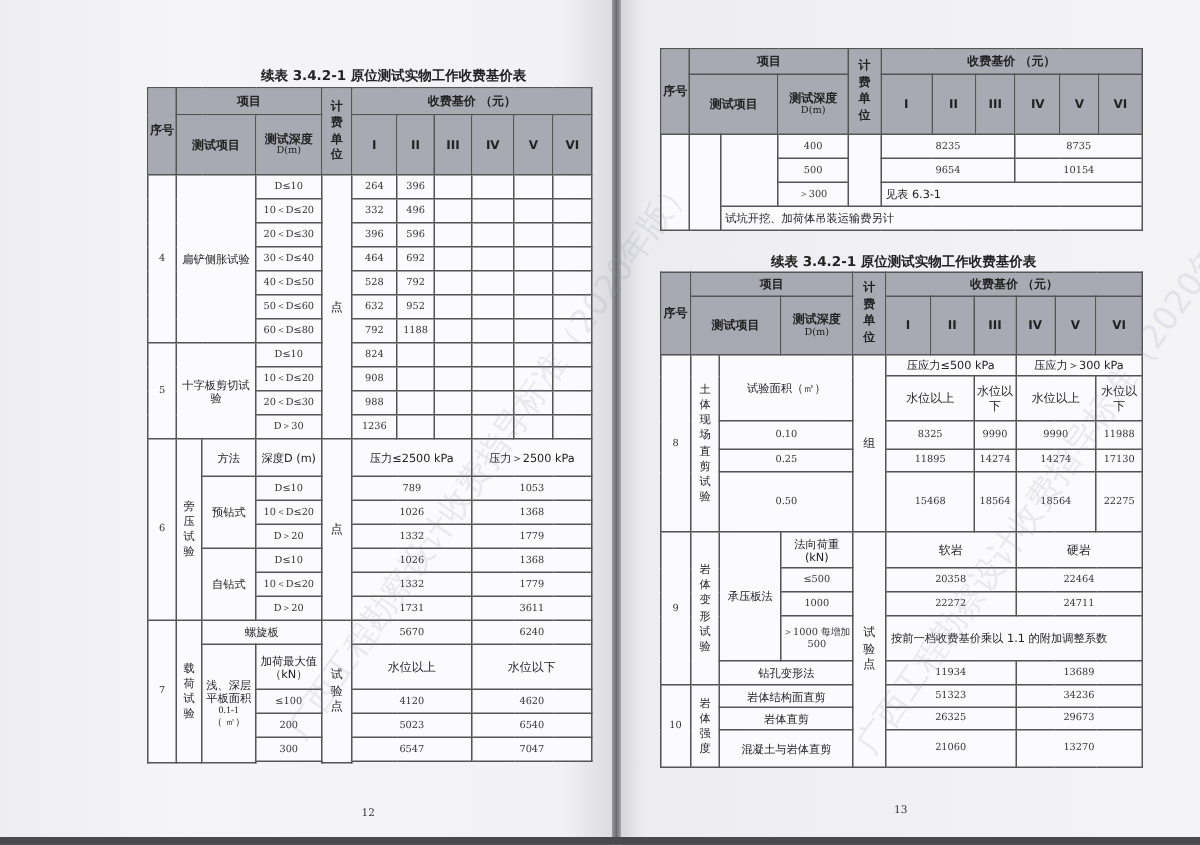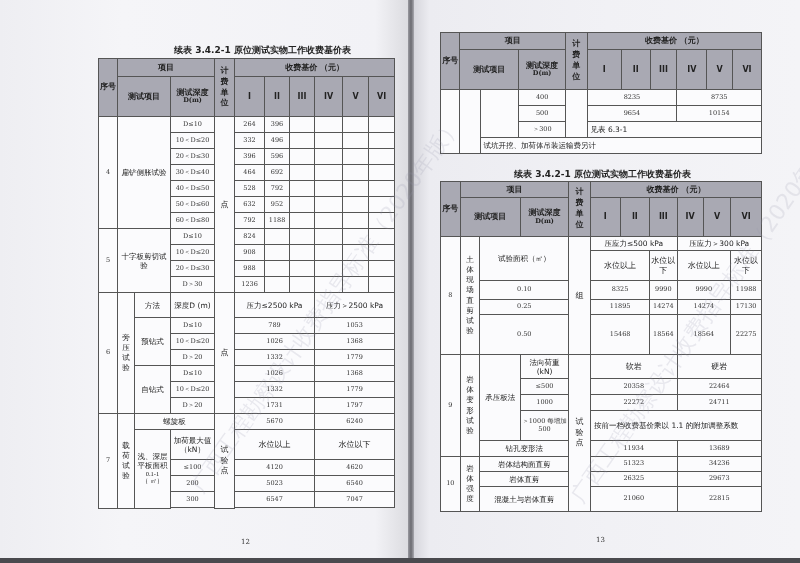--- a/index.html
+++ b/index.html
@@ -11,21 +11,21 @@
   .bottom-edge { position:absolute; left:0; top:558px; width:800px; height:5px; background:#4a4a4e; }
   .caption { position:absolute; font-family:"DejaVu Sans", sans-serif; font-weight:bold; font-size:9px; color:#222; white-space:nowrap; }
   .pagenum { position:absolute; font-family:"DejaVu Serif", serif; font-size:7px; color:#333; }
   table { position:absolute; border-collapse:collapse; table-layout:fixed; font-size:7.5px; color:#222; }
   td, th { border:0.8px solid #555; text-align:center; vertical-align:middle; padding:0; line-height:1.2; overflow:hidden; }
   th { background:#a9a9b3; font-weight:bold; color:#222; font-size:8px; }
   td { background:#fbfbfd; font-family:"DejaVu Serif", serif; font-size:6.5px; color:#333; }
   td.cn { font-family:"DejaVu Sans", sans-serif; font-size:7.5px; color:#222; }
   td.cn8 { font-family:"DejaVu Sans", sans-serif; font-size:8px; color:#222; }
   td.left { text-align:left; padding-left:3px; }
-  th .sub { font-family:"DejaVu Serif", serif; font-weight:bold; font-size:6.5px; display:block; }
+  th .sub { font-family:"DejaVu Serif", serif; font-weight:normal; font-size:6.5px; display:block; }
   .vert { display:block; line-height:1.35; }
   .watermark { position:absolute; font-size:22px; color:rgba(150,150,170,0.18); transform:rotate(-55deg); white-space:nowrap; pointer-events:none; }
 </style>
 </head>
 <body>
 
 <div class="page left"></div>
 <div class="page right"></div>
 <div class="spine"></div>
 <div class="bottom-edge"></div>
@@ -208,21 +208,21 @@
     <td colspan="3">1368</td>
   </tr>
   <tr style="height:16px">
     <td>10＜D≤20</td>
     <td colspan="3">1332</td>
     <td colspan="3">1779</td>
   </tr>
   <tr style="height:16px">
     <td>D＞20</td>
     <td colspan="3">1731</td>
-    <td colspan="3">1797</td>
+    <td colspan="3">3611</td>
   </tr>
 
   <tr style="height:16px">
     <td rowspan="6">7</td>
     <td rowspan="6" class="cn">
           <span class="vert" style="width:9px;margin:0 auto;">载荷试验</span>
         </td>
     <td colspan="2" class="cn">螺旋板</td>
     <td rowspan="6" class="cn8">
           <span class="vert" style="width:9px;margin:0 auto;">试验点</span>
@@ -441,21 +441,21 @@
     <td colspan="3">34236</td>
   </tr>
   <tr style="height:15px">
     <td colspan="2" class="cn">岩体直剪</td>
     <td colspan="3">26325</td>
     <td colspan="3">29673</td>
   </tr>
   <tr style="height:25px">
     <td colspan="2" class="cn">混凝土与岩体直剪</td>
     <td colspan="3">21060</td>
-    <td colspan="3">22815</td>
+    <td colspan="3">13270</td>
   </tr>
 </tbody>
   </table>
 
 <div class="pagenum" style="left:596px; top:536px;">13</div>
 
 <div class="watermark" style="left:100px; top:290px;">广西工程勘察设计收费指导标准（2020年版）</div>
 <div class="watermark" style="left:480px; top:300px;">广西工程勘察设计收费指导标准（2020年版）</div>
 
 </body></html>

